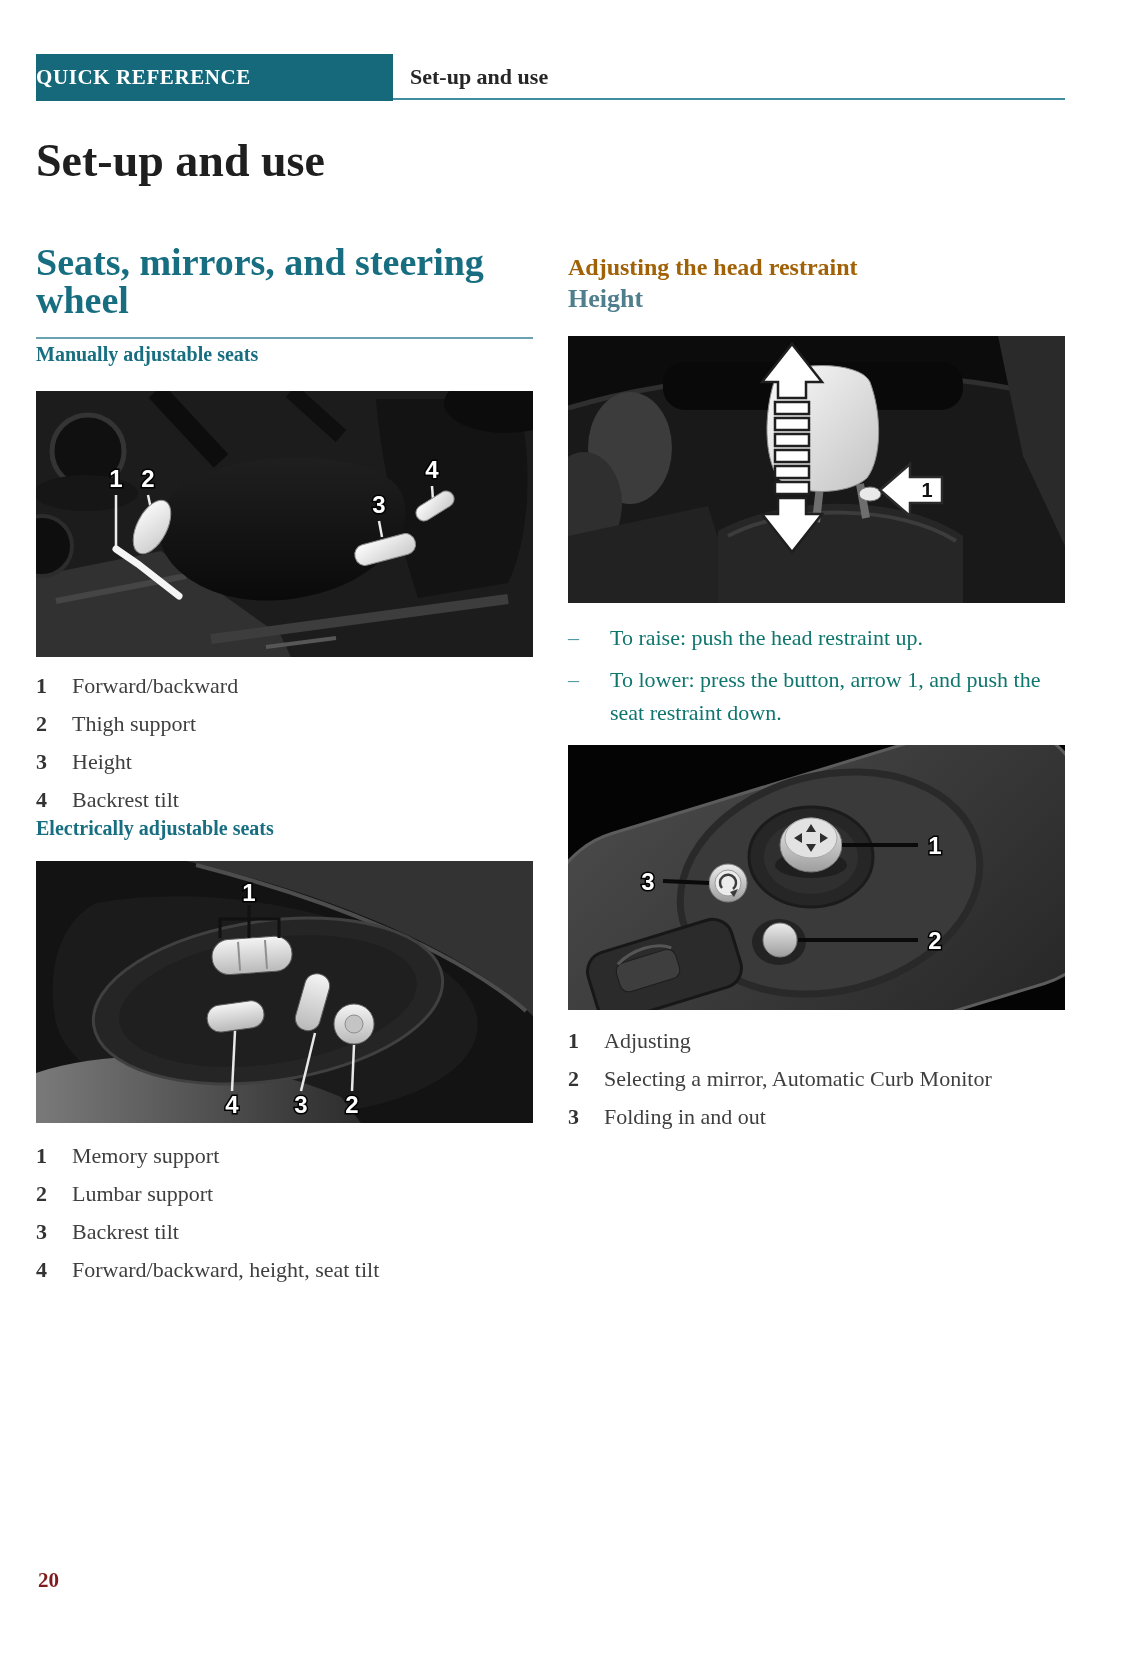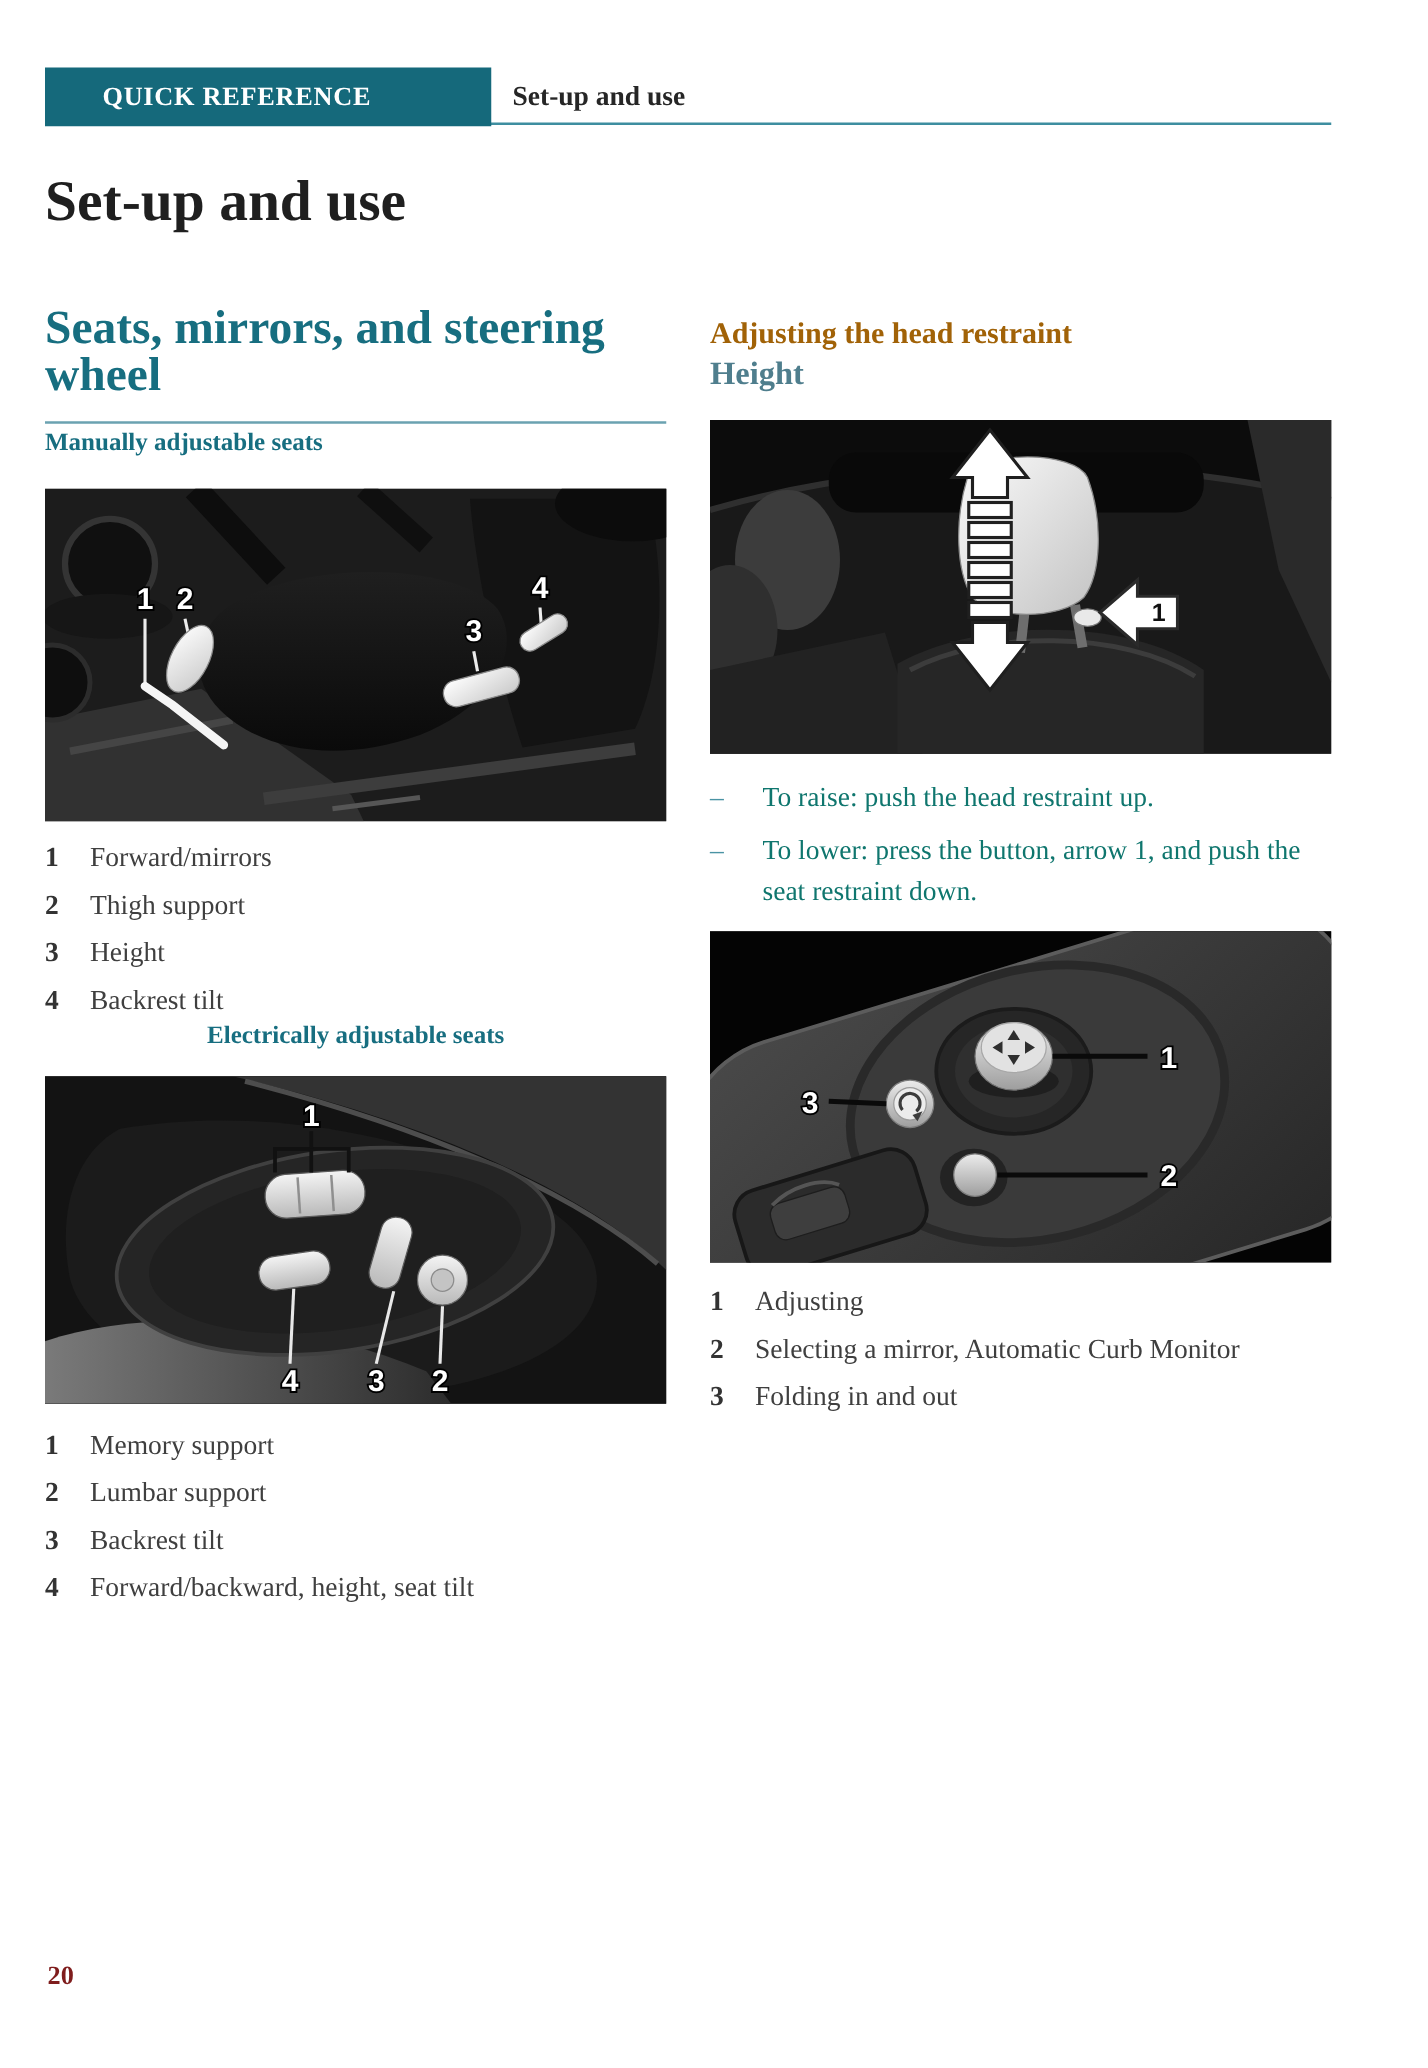--- a/index.html
+++ b/index.html
@@ -1,42 +1,42 @@
 <!DOCTYPE html>
 <html><head>
 <meta charset="utf-8">
 <style>
   html,body{margin:0;padding:0;background:#ffffff;}
   .page{position:relative;width:1142px;height:1654px;background:#ffffff;overflow:hidden;
         font-family:"Liberation Serif","DejaVu Serif",serif;color:#3f3f3f;}
   
   .hdr{position:absolute;left:36px;top:54px;width:1029px;height:44px;border-bottom:2px solid #3e8ea0;}
   .hdr-box{position:absolute;left:0;top:0;width:357px;height:47px;background:#15697b;display:flex;align-items:center;}
-  .hdr-box span{color:#ffffff;font-size:21px;font-weight:700;letter-spacing:.6px;padding-left:14px;margin-left:32px;}
+  .hdr-box span{color:#ffffff;font-size:21px;font-weight:700;letter-spacing:.6px;}
   .hdr-sec{position:absolute;left:374px;top:10px;font-size:22px;font-weight:600;color:#262626;}
   
   .title{position:absolute;left:36px;top:134px;font-size:46px;font-weight:700;color:#1f1f1f;}
   
   .col{position:absolute;top:243px;width:497px;}
   .col-l{left:36px;}
   .col-r{left:568px;}
   h2.colhead{margin:0;font-size:38px;line-height:38px;font-weight:700;color:#176e80;}
   .rule{height:0;border-top:2px solid #6ba2b1;margin-top:18px;}
   h2.sec{margin:0;font-size:24px;line-height:34px;font-weight:700;color:#a16207;}
   h3.sub{margin:0;font-size:20px;line-height:30px;font-weight:700;color:#176e80;}
   h4.subsub{margin:0;font-size:26px;line-height:30px;font-weight:600;color:#4f7e8d;}
   .fig{display:block;margin:0;background:#151515;}
   .li{display:flex;margin-top:12px;font-size:22px;line-height:26px;}
   .li .num{flex:0 0 36px;font-weight:600;color:#333333;}
   .li .txt{flex:1;color:#3f3f3f;}
   .bullet{display:flex;margin-top:9px;font-size:22px;line-height:33px;}
   .bullet .dash{flex:0 0 42px;color:#4a93a4;}
   .bullet .txt{flex:1;color:#0f766e;}
   .mt16{margin-top:16px;} .mt18{margin-top:18px;} .mt20{margin-top:20px;} .mt22{margin-top:22px;}
-  .mt26{margin-top:26px;} .mt28{margin-top:28px;} .mt44{margin-top:44px;text-align:center;}
+  .mt26{margin-top:26px;} .mt28{margin-top:28px;} .mt44{margin-top:44px;}
   .pageno{position:absolute;left:38px;top:1568px;font-size:21px;font-weight:600;color:#7f1d1d;}
   svg text.callout{font-family:"Liberation Sans","DejaVu Sans",sans-serif;font-weight:700;font-size:24px;
         fill:#ffffff;stroke:#000000;stroke-width:3px;paint-order:stroke;text-anchor:middle;}
   svg text.callout-dark{font-family:"Liberation Sans","DejaVu Sans",sans-serif;font-weight:700;font-size:20px;
         fill:#111111;text-anchor:middle;}
 </style>
 </head>
 <body>
 
 <div class="page">
@@ -94,21 +94,21 @@
       <rect x="378" y="107" width="42" height="16" rx="8" transform="rotate(-32 399 115)" fill="url(#g-lever)" stroke="#8a8a8a"></rect>
       <text class="callout" x="80" y="96">1</text>
       <text class="callout" x="112" y="96">2</text>
       <text class="callout" x="343" y="122">3</text>
       <text class="callout" x="396" y="87">4</text>
     </svg>
 
     <div class="list mt16">
       <div class="li">
         <span class="num">1</span>
-        <span class="txt">Forward/mirrors</span>
+        <span class="txt">Forward/backward</span>
       </div>
       <div class="li">
         <span class="num">2</span>
         <span class="txt">Thigh support</span>
       </div>
       <div class="li">
         <span class="num">3</span>
         <span class="txt">Height</span>
       </div>
       <div class="li">

